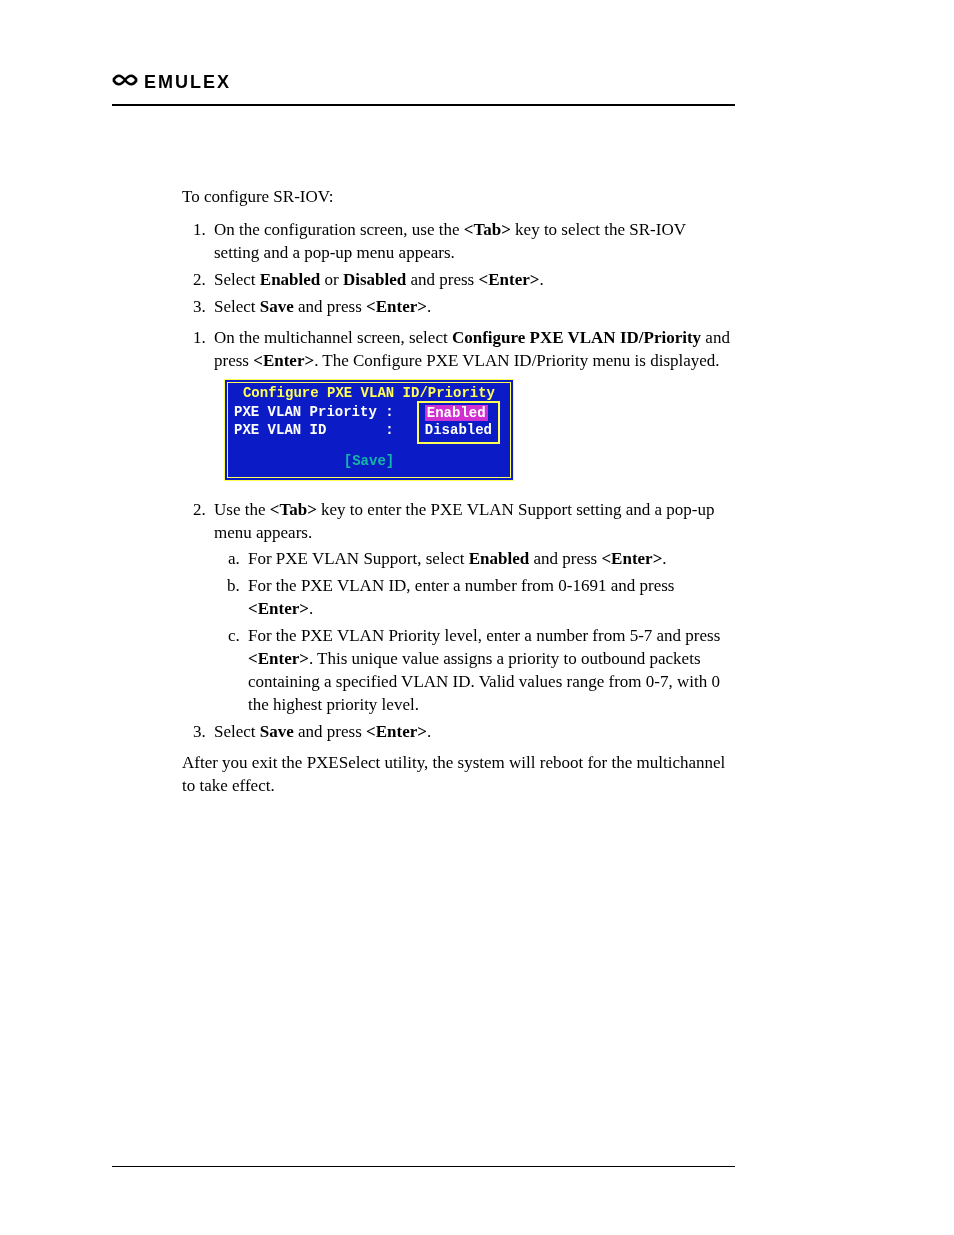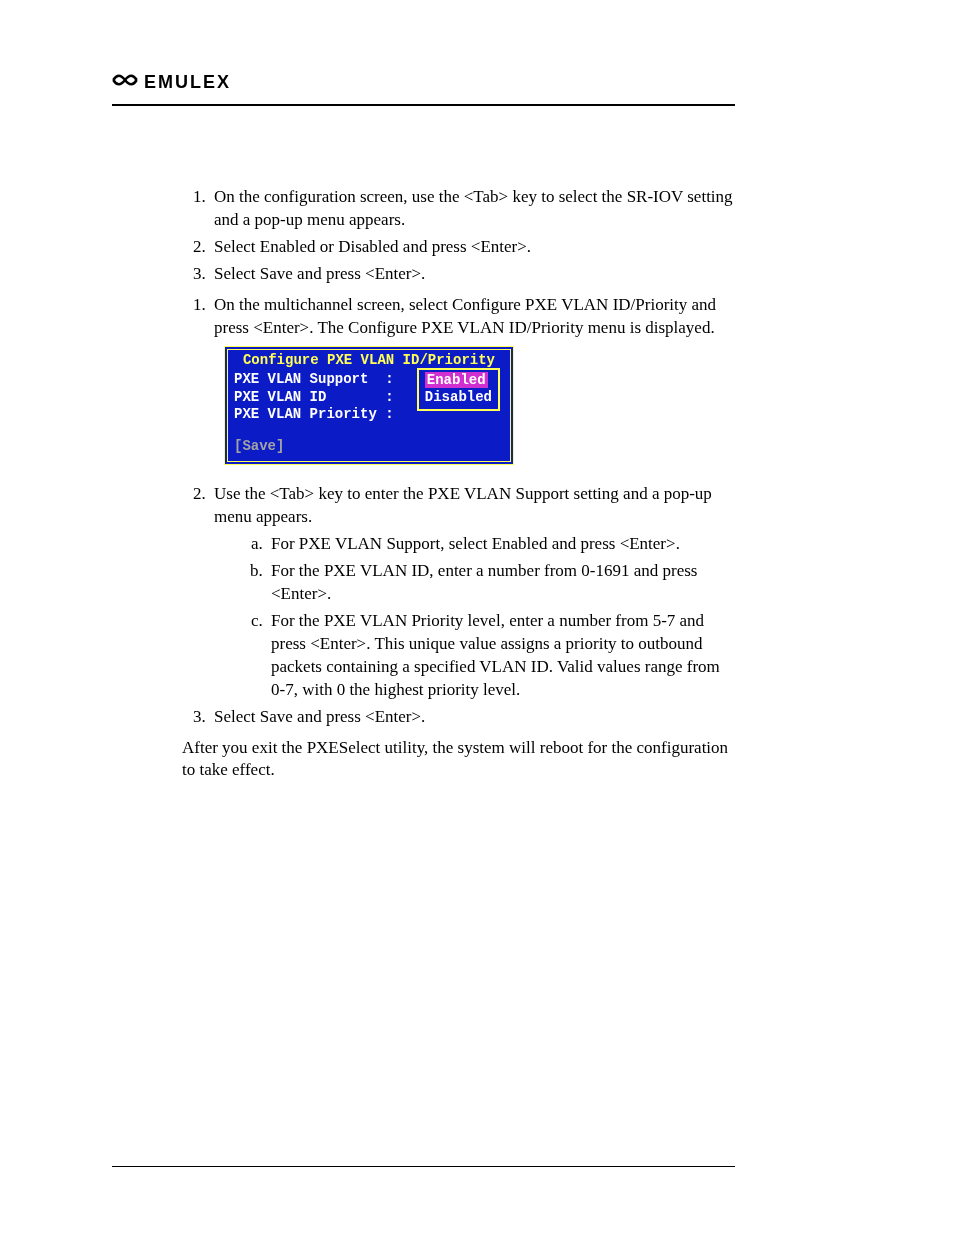--- a/index.html
+++ b/index.html
@@ -53,23 +53,22 @@
     margin-bottom: 4px;
   }
   ol.alpha {
     list-style: lower-alpha;
     padding-left: 30px;
     margin: 4px 0 2px 0;
   }
   ol.alpha > li {
     padding-left: 4px;
     margin-bottom: 4px;
-    margin-left: 23px;
   }
-  .bold { font-weight: 400; }
+  .bold { font-weight: 700; }
 
   
   .bios-box {
     font-family: "Courier New", monospace;
     font-weight: bold;
     font-size: 14px;
     color: #fff;
     background: #0b1bc5;
     border: 4px double #ffff55;
     width: 270px;
@@ -100,22 +99,22 @@
     font-weight: bold;
     font-size: 14px;
     line-height: 1.25;
   }
   .bios-popup .sel {
     background: #d030d0;
     color: #fff;
     padding: 0 2px;
   }
   .bios-save {
-    color: #a3a3a3;
-    text-align: left;
+    color: #14b8a6;
+    text-align: center;
     margin-top: 14px;
   }
   .footer-rule {
     border: none;
     border-top: 1px solid #000;
     position: absolute;
     left: 112px;
     right: 100px;
     bottom: 60px;
   }
@@ -131,43 +130,43 @@
         <path d="M2 15 Q10 2 20 15 Q30 28 38 15" stroke="#000" stroke-width="4" fill="none"></path>
         <path d="M2 15 Q10 28 20 15 Q30 2 38 15" stroke="#000" stroke-width="4" fill="none"></path>
       </svg>
     </span>
     <span class="brand-name">EMULEX</span>
   </div>
   <hr class="header-rule">
 
   <div class="content">
 
+    <p>To configure SR-IOV:</p>
 
     <ol class="num">
       <li>
         <span>On the configuration screen, use the </span><span class="bold">&lt;Tab&gt;</span><span> key to select the SR-IOV setting and a pop-up menu appears.</span>
       </li>
       <li>
         <span>Select </span><span class="bold">Enabled</span><span> or </span><span class="bold">Disabled</span><span> and press </span><span class="bold">&lt;Enter&gt;</span><span>.</span>
       </li>
       <li>
         <span>Select </span><span class="bold">Save</span><span> and press </span><span class="bold">&lt;Enter&gt;</span><span>.</span>
       </li>
     </ol>
 
 
     <ol class="num">
       <li>
         <span>On the multichannel screen, select </span><span class="bold">Configure PXE VLAN ID/Priority</span><span> and press </span><span class="bold">&lt;Enter&gt;</span><span>. The Configure PXE VLAN ID/Priority menu is displayed.</span>
 
         <div class="bios-box">
           <div class="bios-title-wrap"><span class="bios-title">Configure PXE VLAN ID/Priority</span></div>
-          <div class="bios-row">PXE VLAN Support  :</div>
+          <div class="bios-row">PXE VLAN Priority :</div>
           <div class="bios-row">PXE VLAN ID       :</div>
-          <div class="bios-row">PXE VLAN Priority :</div>
           <div class="bios-popup">
             <div><span class="sel">Enabled </span></div>
             <div>Disabled</div>
           </div>
           <div class="bios-save">[Save]</div>
         </div>
       </li>
 
       <li style="margin-top:18px">
         <span>Use the </span><span class="bold">&lt;Tab&gt;</span><span> key to enter the PXE VLAN Support setting and a pop-up menu appears.</span>
@@ -182,19 +181,19 @@
             <span>For the PXE VLAN Priority level, enter a number from 5-7 and press </span><span class="bold">&lt;Enter&gt;</span><span>. This unique value assigns a priority to outbound packets containing a specified VLAN ID. Valid values range from 0-7, with 0 the highest priority level.</span>
           </li>
         </ol>
       </li>
 
       <li>
         <span>Select </span><span class="bold">Save</span><span> and press </span><span class="bold">&lt;Enter&gt;</span><span>.</span>
       </li>
     </ol>
 
-    <p>After you exit the PXESelect utility, the system will reboot for the configuration to take effect.</p>
+    <p>After you exit the PXESelect utility, the system will reboot for the multichannel to take effect.</p>
 
   </div>
 
   <hr class="footer-rule">
 
 </div>
 
 </body></html>

